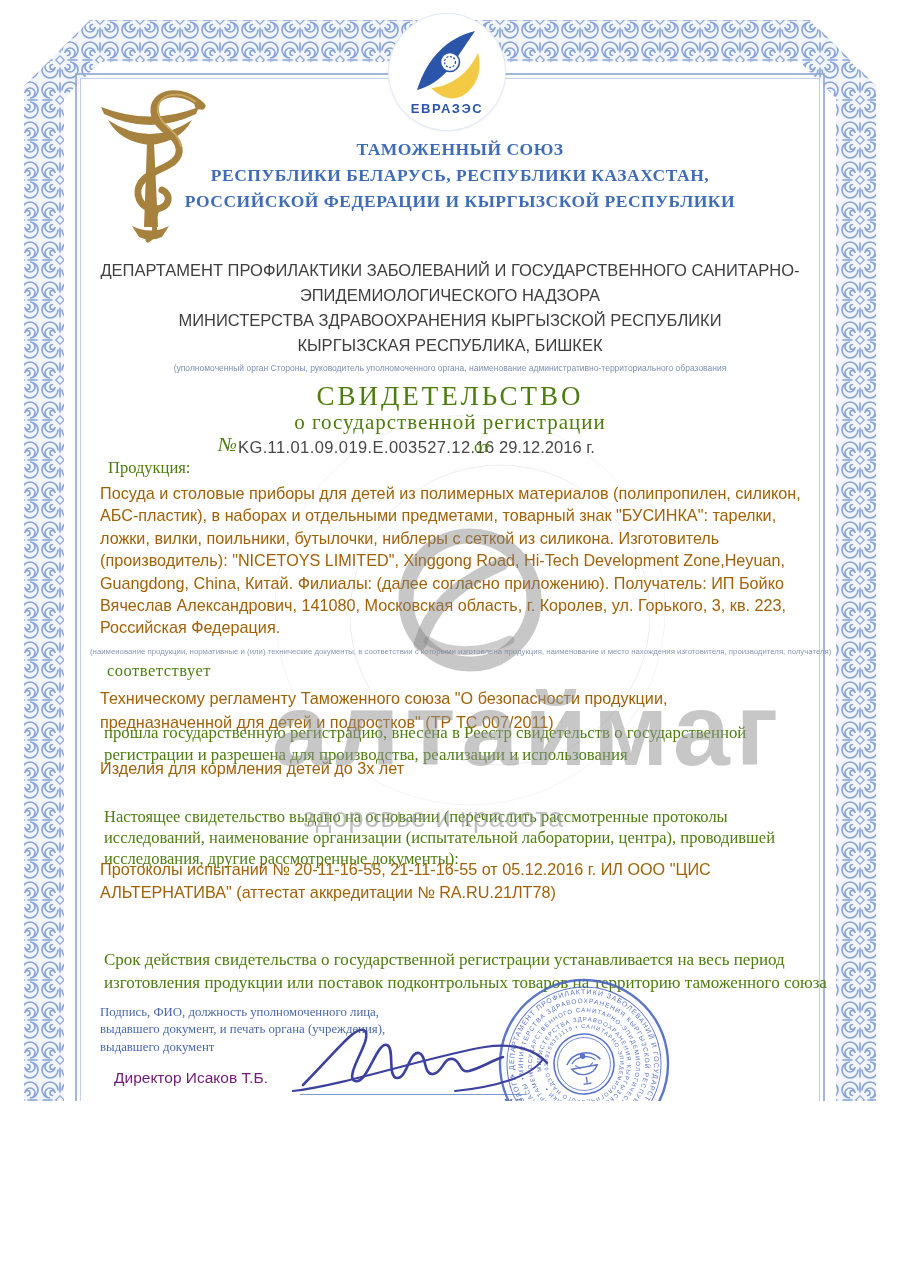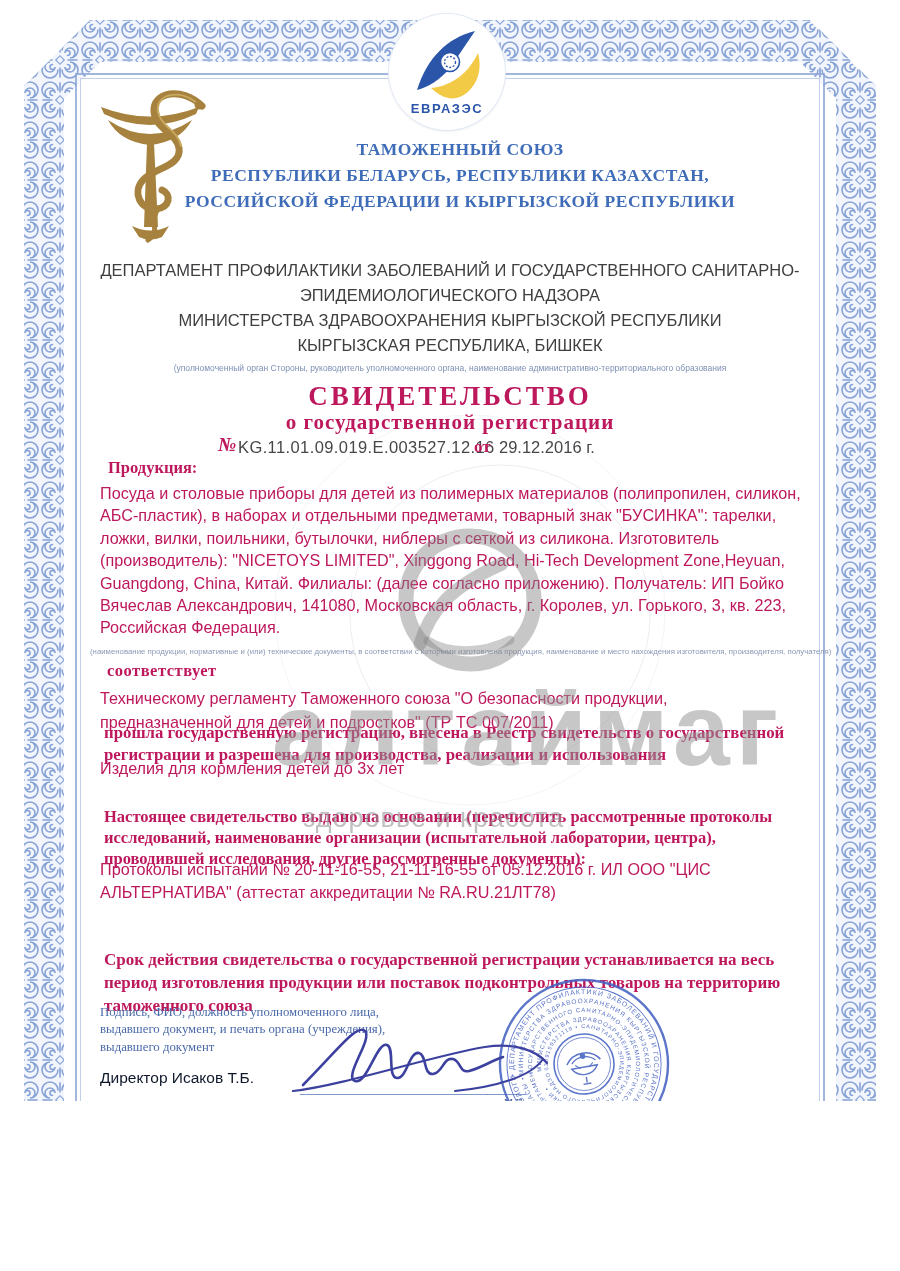--- a/index.html
+++ b/index.html
@@ -1,25 +1,25 @@
 <!DOCTYPE html>
 <html><head>
 <meta charset="utf-8">
 <style>
   html,body{margin:0;padding:0;background:#ffffff;}
   #page{position:relative;width:900px;height:1101px;background:#ffffff;overflow:hidden;
         font-family:"Liberation Sans",sans-serif;}
   .abs{position:absolute;}
   .ser{font-family:"Liberation Serif",serif;}
-  .body-txt{color:#be185d;font-size:16.2px;line-height:22.4px;}
+  .body-txt{color:#a16207;font-size:16.2px;line-height:22.4px;}
   .center{text-align:center;left:0;right:0;}
   .hdr{font-weight:bold;font-size:17.5px;line-height:26px;letter-spacing:.5px;color:#3E6CB8;margin-left:20px;}
   .dept{font-size:16.5px;line-height:25px;color:#3E3E41;}
   .tiny{color:#7E90B4;}
-  .bb{font-weight:bold;color:#be185d;}
+  .bb{font-weight:normal;color:#4d7c0f;}
   .wm{color:rgba(148,148,148,.52);pointer-events:none;white-space:nowrap;}
   svg{display:block;}
 </style>
 </head>
 <body>
 
 <div id="page">
 
   <svg class="abs" style="left:0;top:0;z-index:1" width="900" height="1271" viewBox="0 0 900 1271">
     <defs>
@@ -100,21 +100,21 @@
   <div class="abs body-txt" style="left:100px;top:687px;width:700px;line-height:23.5px;z-index:2">Техническому регламенту Таможенного союза "О безопасности продукции, предназначенной для детей и подростков" (ТР ТС 007/2011)</div>
   <div class="abs ser bb" style="left:104px;top:722px;width:722px;font-size:16.8px;line-height:21.5px;z-index:2">прошла государственную регистрацию, внесена в Реестр свидетельств о государственной регистрации и разрешена для производства, реализации и использования</div>
   <div class="abs body-txt" style="left:100px;top:757px;z-index:2">Изделия для кормления детей до 3х лет</div>
 
   <div class="abs ser bb" style="left:104px;top:806px;width:690px;font-size:16.5px;line-height:21px;z-index:2">Настоящее свидетельство выдано на основании (перечислить рассмотренные протоколы исследований, наименование организации (испытательной лаборатории, центра), проводившей исследования, другие рассмотренные документы):</div>
   <div class="abs body-txt" style="left:100px;top:858px;width:710px;line-height:23px;z-index:2">Протоколы испытаний № 20-11-16-55, 21-11-16-55 от 05.12.2016 г. ИЛ ООО "ЦИС АЛЬТЕРНАТИВА" (аттестат аккредитации № RA.RU.21ЛТ78)</div>
 
   <div class="abs ser bb" style="left:104px;top:948px;width:726px;font-size:17px;line-height:23px;z-index:2">Срок действия свидетельства о государственной регистрации устанавливается на весь период изготовления продукции или поставок подконтрольных товаров на территорию таможенного союза</div>
 
   <div class="abs ser" style="left:100px;top:1004px;width:330px;font-size:12.8px;line-height:17.3px;color:#4A69A9;z-index:2">Подпись, ФИО, должность уполномоченного лица, выдавшего документ, и печать органа (учреждения), выдавшего документ</div>
-  <div class="abs" style="left:100px;top:1069px;font-size:15.5px;color:#0f172a;z-index:2">Директор Исаков Т.Б.</div>
+  <div class="abs" style="left:114px;top:1069px;font-size:15.5px;color:#701a75;z-index:2">Директор Исаков Т.Б.</div>
   <div class="abs" style="left:300px;top:1094px;width:226px;border-top:1.5px solid #7D99CC;z-index:2"></div>
   <div class="abs ser" style="left:300px;top:1099px;width:226px;text-align:right;font-size:10px;color:#5E749D;z-index:2">(Ф.И.О./подпись)</div>
   <div class="abs ser" style="left:504px;top:1097px;font-size:10px;color:#4A5A90;z-index:3">М.П.</div>
 
   <div class="abs ser" style="left:666px;top:1104px;font-size:30px;letter-spacing:2px;color:#515560;z-index:2">003598</div>
 
   <svg class="abs" style="left:0;top:0;z-index:3;pointer-events:none" width="900" height="1271" viewBox="0 0 900 1271">
     <circle cx="500" cy="615" r="150" fill="none" stroke="rgba(130,145,180,.16)" stroke-width="1"></circle>
     <circle cx="470" cy="610" r="195" fill="none" stroke="rgba(130,145,180,.10)" stroke-width="1"></circle>
     <circle cx="470" cy="600" r="64" fill="none" stroke="rgba(130,130,130,.45)" stroke-width="15"></circle>

